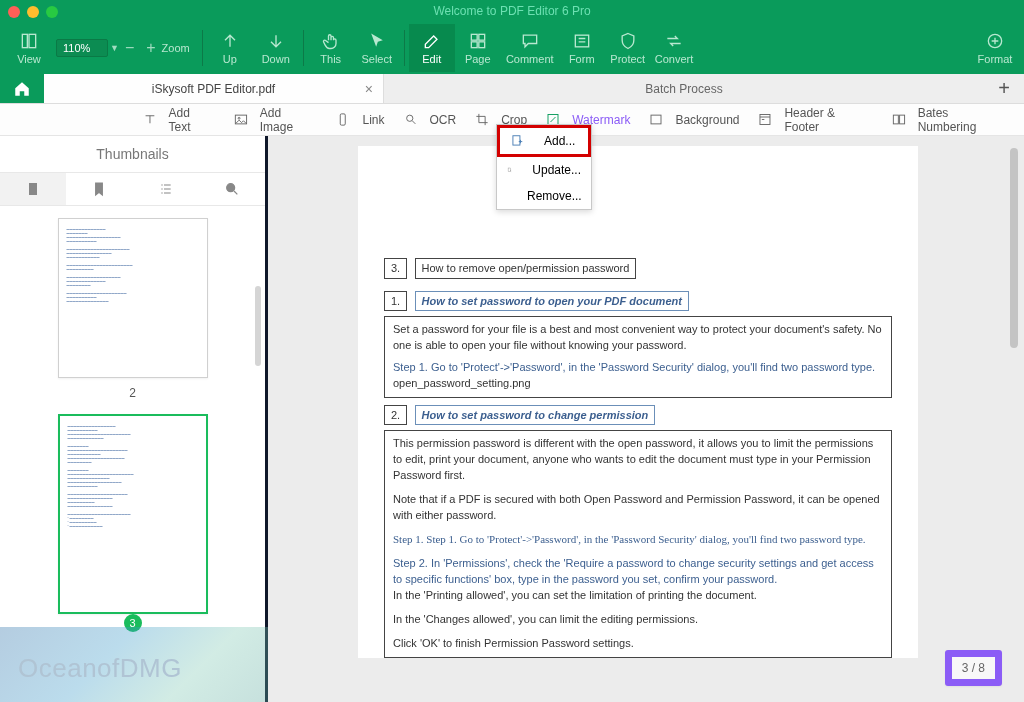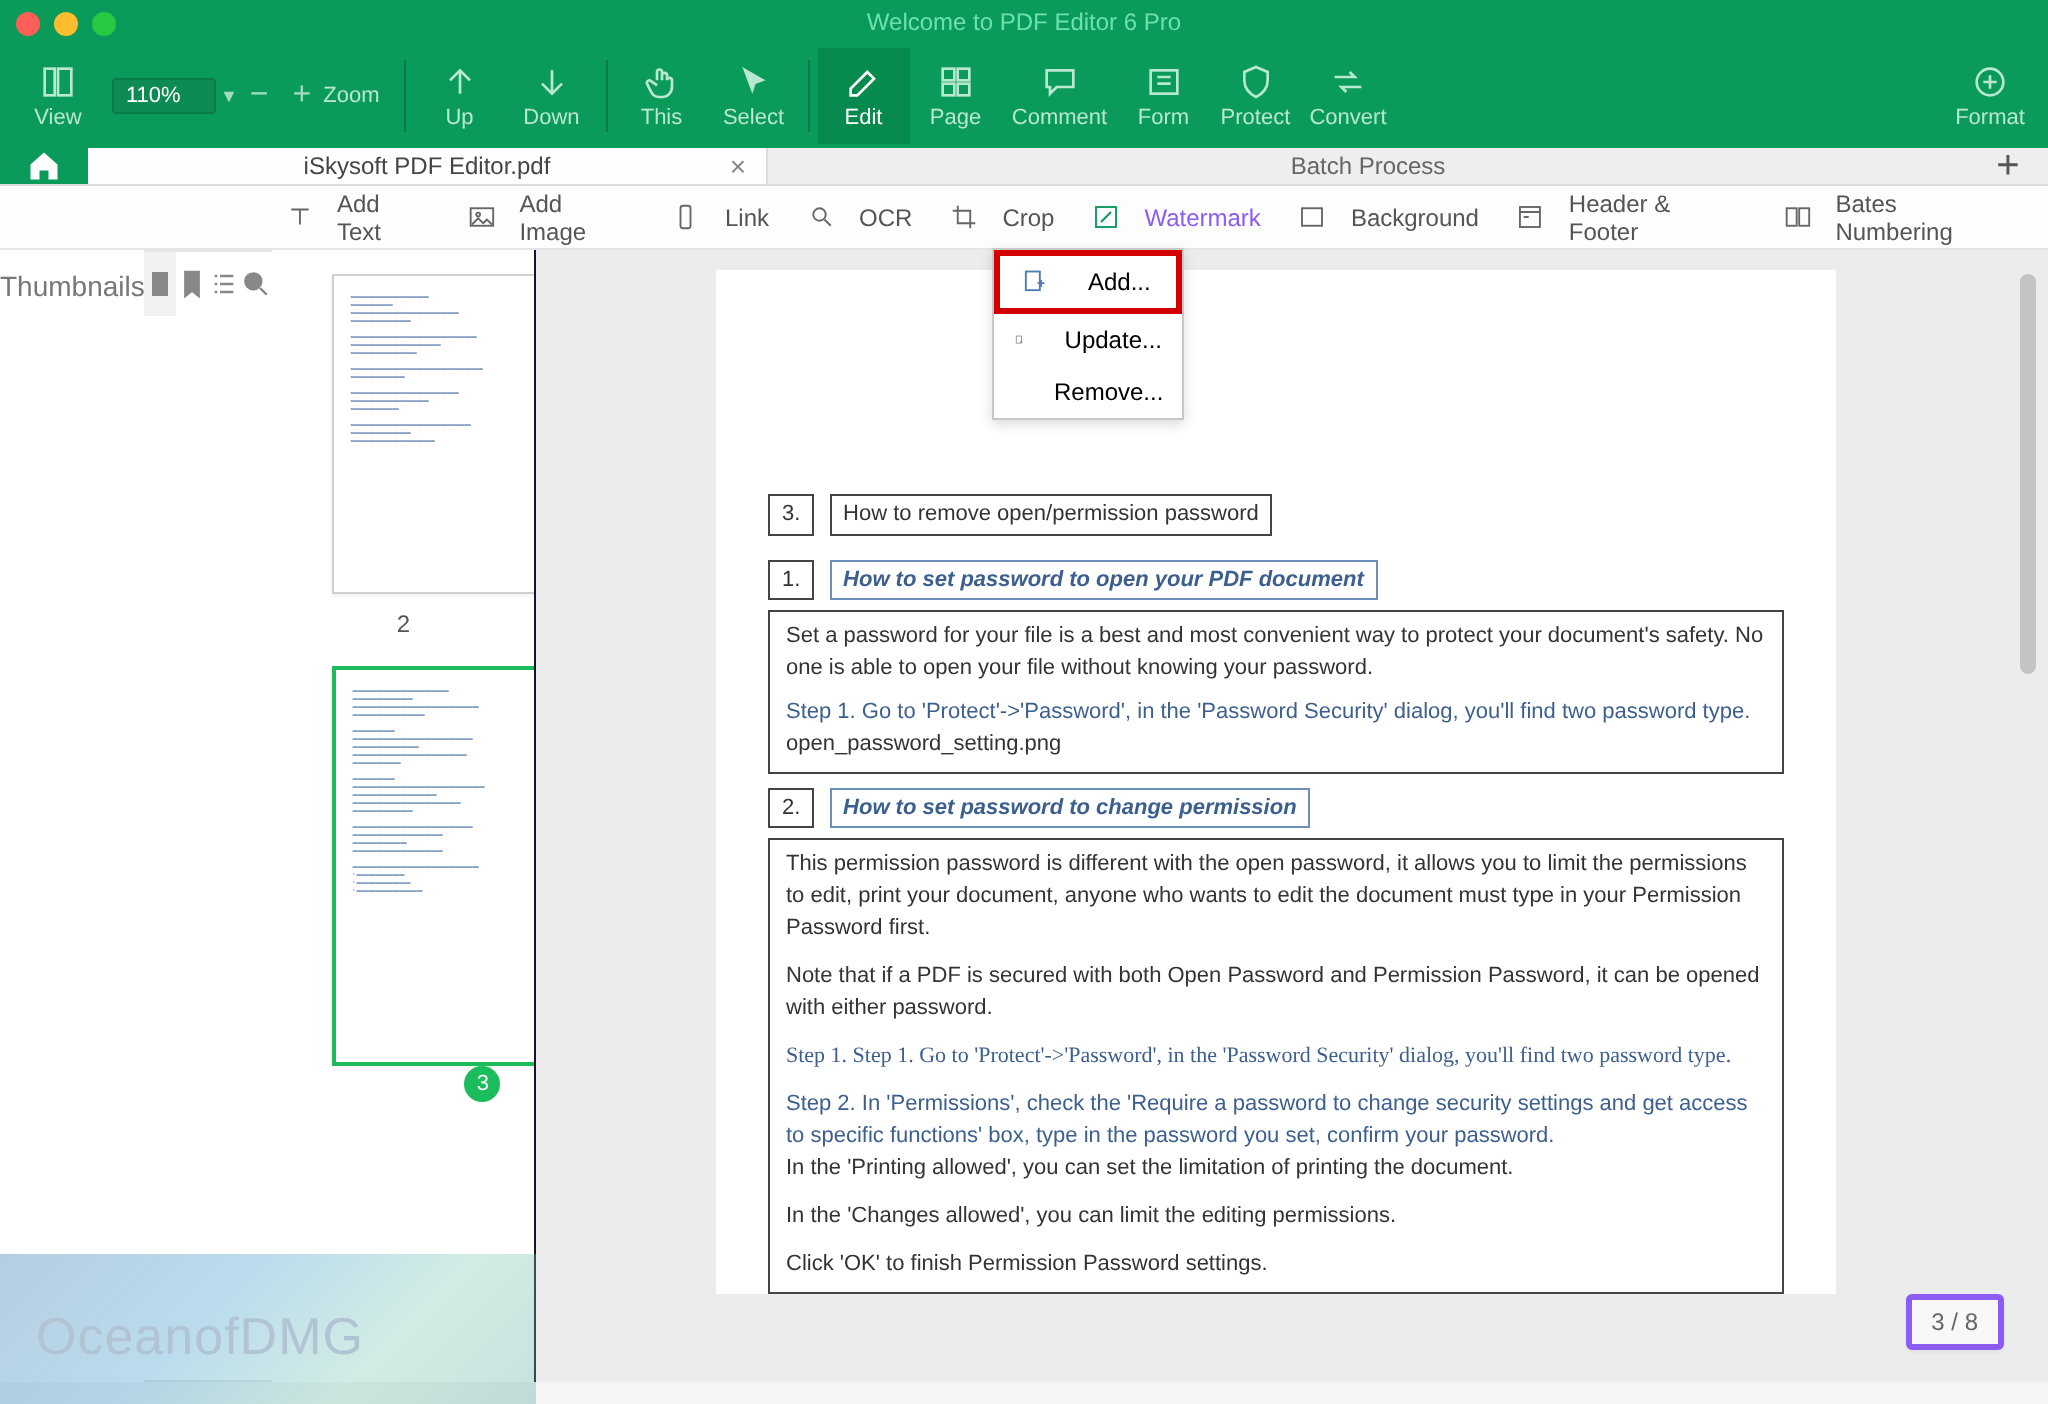--- a/index.html
+++ b/index.html
@@ -9,48 +9,48 @@
 .mac-red{background:#ff5f57;} .mac-yellow{background:#ffbd2e;} .mac-green{background:#28ca42;}
 .titlebar { height:22px; background:#0a9b5b; color:#6de0b2; font-size:12px; text-align:center; line-height:22px; }
 .toolbar { height:52px; background:#0a9b5b; display:flex; align-items:center; padding:0 6px; color:#b8e8d0; }
 .tb-item { display:flex; flex-direction:column; align-items:center; justify-content:center; min-width:46px; height:48px; font-size:11px; cursor:pointer; gap:2px; padding:0 4px;}
 .tb-item.active { background:#078a4e; color:#fff; }
 .tb-item svg { width:20px; height:20px; }
 .zoom-box { background:#0c8c52; border:1px solid #0a7a46; padding:2px 6px; font-size:11px; color:#fff; border-radius:2px; margin:0 4px; width:52px; }
 .zoom-ctrl { color:#a0dcc0; font-size:16px; padding:0 6px; cursor:pointer; }
 .sep { width:1px; height:36px; background:#0c7a48; margin:0 4px; }
 .spacer { flex:1; }
-.tabbar { height:19px; background:#eeeeee; display:flex; align-items:stretch; border-bottom:1px solid #ddd; }
+.tabbar { height:30px; background:#eeeeee; display:flex; align-items:stretch; border-bottom:1px solid #ddd; }
 .home-tab { width:44px; background:#0a9b5b; display:flex; align-items:center; justify-content:center; }
 .home-tab svg { width:18px; height:18px; fill:#fff; }
 .doc-tab { flex:0 0 340px; background:#fefefe; display:flex; align-items:center; justify-content:center; font-size:12px; color:#444; position:relative; border-right:1px solid #ddd; }
 .doc-tab .close-x { position:absolute; right:10px; color:#888; font-size:14px; }
 .batch-tab { flex:1; display:flex; align-items:center; justify-content:center; font-size:12px; color:#666; }
 .add-tab { width:40px; display:flex; align-items:center; justify-content:center; font-size:20px; color:#555; }
 .edit-tools { height:32px; background:#fdfdfd; border-bottom:1px solid #e5e5e5; display:flex; align-items:center; padding:0 14px; gap:18px; font-size:12px; color:#555; }
 .et-item { display:flex; align-items:center; gap:11px; cursor:pointer; }
 .et-item svg { width:16px; height:15px; }
 .et-item.active { color:#8b5cf6; }
 .main-area { display:flex; height:566px; }
-.sidebar { width:268px; background:#fff; border-right:1px solid #0f172a; display:flex; flex-direction:row; }
+.sidebar { width:268px; background:#fff; border-right:3px solid #0f172a; display:flex; flex-direction:column; }
 .sb-title { text-align:center; padding:10px 0; font-size:14px; color:#777; }
 .sb-tabs { display:flex; border-top:1px solid #e8e8e8; border-bottom:1px solid #e8e8e8; }
 .sb-tab { flex:1; height:32px; display:flex; align-items:center; justify-content:center; cursor:pointer; }
 .sb-tab.active { background:#f2f2f2; }
 .sb-tab svg { width:16px; height:16px; fill:#888; }
 .sb-thumbs { flex:1; overflow:auto; padding:12px 30px; position:relative; }
 .thumb { width:150px; height:160px; background:#fff; border:1px solid #d0d0d0; margin:0 auto 8px; padding:8px; box-shadow:0 1px 2px rgba(0,0,0,0.06); position:relative; overflow:hidden; }
 .thumb.selected { border:2px solid #1abc5c; }
 .thumb-lines { font-size:3px; line-height:4px; color:#87a0c4; }
 .thumb-num { text-align:center; font-size:12px; color:#555; margin-bottom:14px; }
 .thumb-badge { position:absolute; top:-8px; left:50%; transform:translateX(-50%); background:#1abc5c; color:#fff; width:18px; height:18px; border-radius:50%; font-size:11px; display:flex; align-items:center; justify-content:center; }
 .sb-scroll { position:absolute; right:4px; top:80px; width:6px; height:80px; background:#d5d5d5; border-radius:3px; }
 .doc-area { flex:1; background:#ececec; position:relative; overflow:hidden; padding:10px 0 0 90px; }
 .page-scroll { position:absolute; right:6px; top:12px; width:8px; height:200px; background:#c4c4c4; border-radius:4px; }
-.page-count { position:absolute; right:22px; bottom:16px; background:#f8f8f8; border:3px solid #8b5cf6; padding:4px 10px; font-size:12px; color:#666; border-radius:3px; box-shadow:0 1px 2px rgba(0,0,0,0.05); }
+.page-count { position:absolute; right:22px; bottom:16px; background:#f8f8f8; border:7px solid #8b5cf6; padding:4px 10px; font-size:12px; color:#666; border-radius:3px; box-shadow:0 1px 2px rgba(0,0,0,0.05); }
 .doc-page { width:560px; background:#fff; padding:14px 26px 0 26px; font-size:12px; color:#333; line-height:1.5; }
 .doc-label { display:inline-block; border:1px solid #444; padding:1px 6px; margin:2px 0; font-size:11px; }
 .doc-heading { display:inline-block; border:1px solid #6b8fb8; color:#3c5f8f; font-weight:bold; font-style:italic; padding:1px 6px; margin:4px 0 2px; font-size:11px; }
 .doc-box { border:1px solid #444; padding:5px 8px; margin:3px 0; font-size:11px; line-height:1.45; }
 .doc-step { color:#3c5f8f; }
 .dropdown { position:absolute; top:124px; left:496px; width:96px; background:#fff; border:1px solid #c8c8c8; box-shadow:0 2px 6px rgba(0,0,0,0.15); z-index:50; font-size:12px; }
 .dd-item { padding:6px 10px; display:flex; align-items:center; gap:20px; cursor:pointer; }
 .dd-item svg { width:14px; height:14px; }
 .dd-highlight { border:3px solid #d30000; }
 .watermark-txt { position:absolute; left:18px; bottom:18px; font-size:26px; color:#b0c4d4; font-weight:300; z-index:60; letter-spacing:0.5px;}

